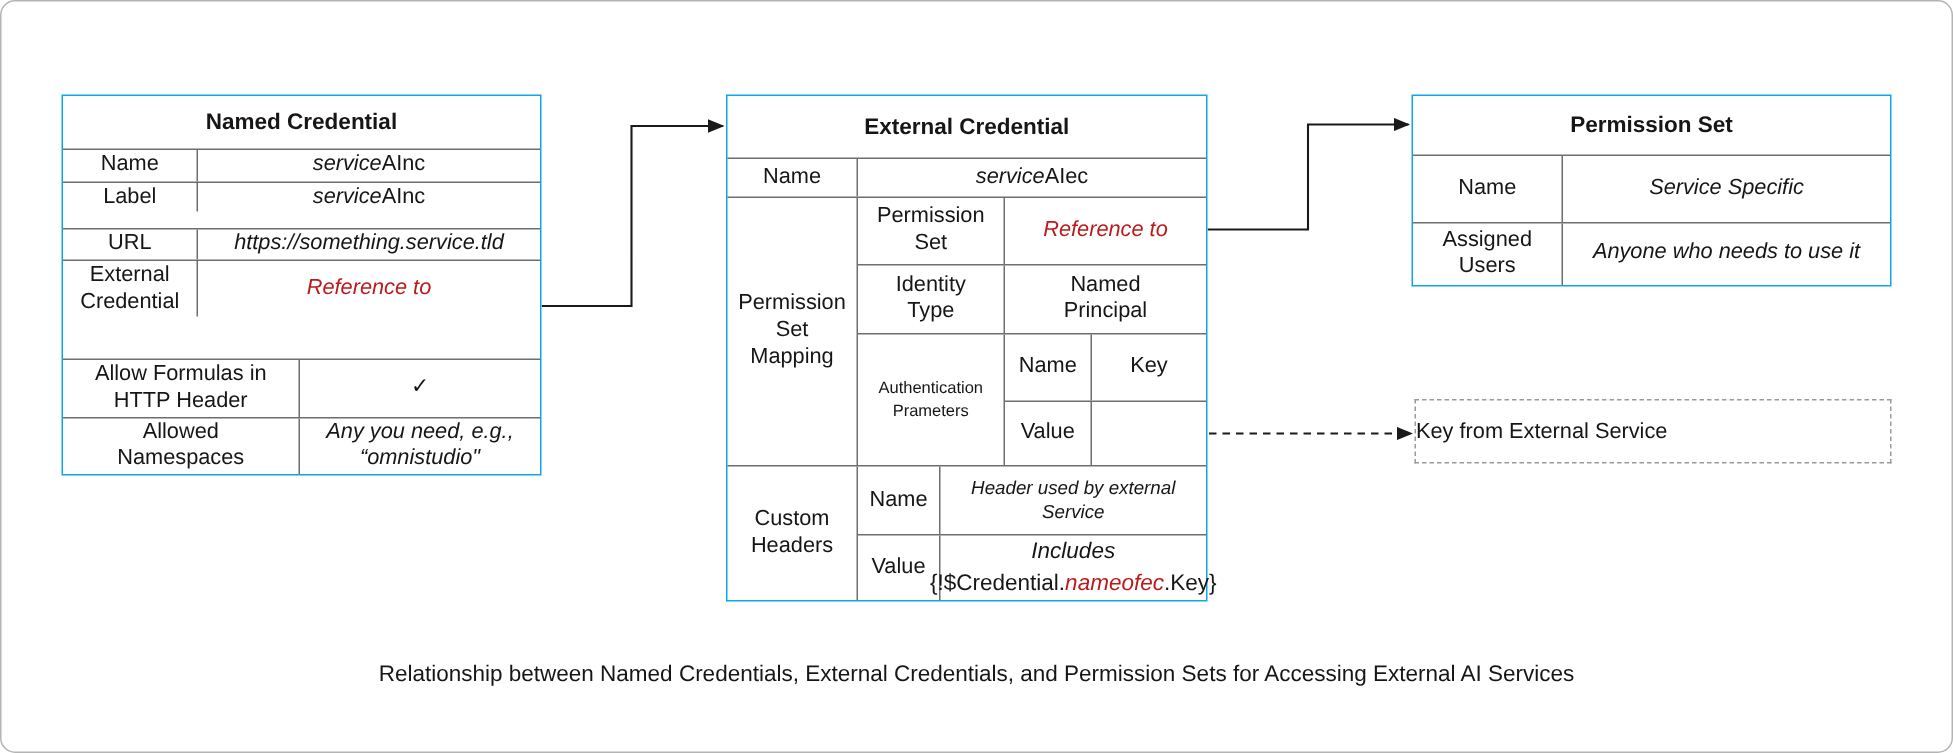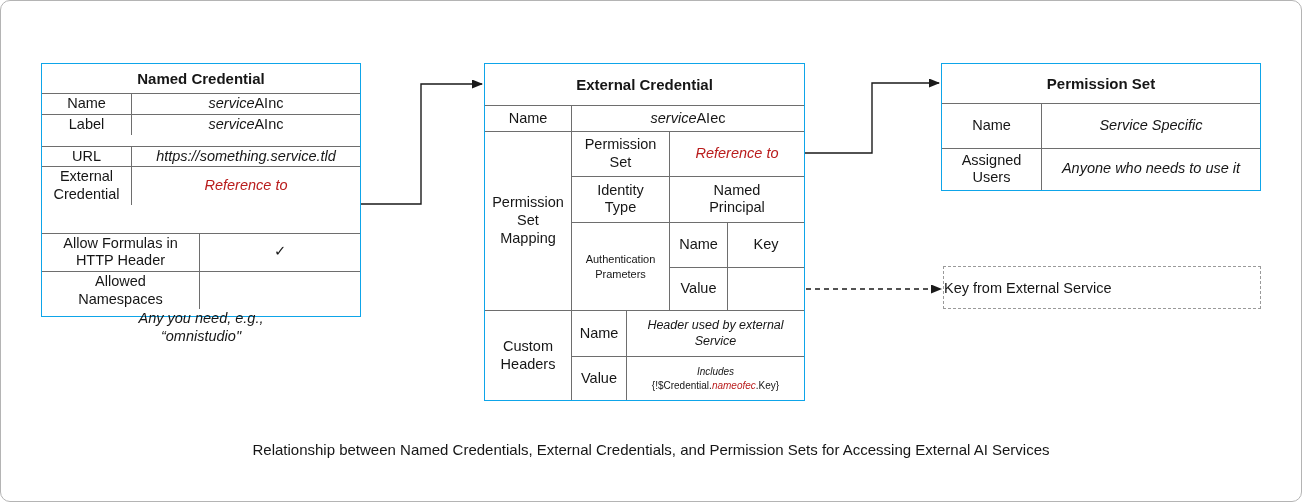--- a/index.html
+++ b/index.html
@@ -37,21 +37,21 @@
     white-space:pre-line;
     padding:1px 4px;
     min-width:0;
   }
   .br{border-right:1px solid #6e6e6e;}
   .fill{flex:1;}
   .it{font-style:italic;}
   .muted{color:#b91c1c;text-align:right;}
   .small{font-size:11px;line-height:1.3;}
   .smallval{font-size:12.5px;line-height:1.25;}
-  .expr{font-size:10px;line-height:1.35;display:flex;flex-direction:column;align-items:center;justify-content:center;}
+  .expr{font-size:15px;line-height:1.35;display:flex;flex-direction:column;align-items:center;justify-content:center;}
   .dashedbox{
     position:absolute;
     box-sizing:border-box;
     border:1px dashed #9a9a9a;
     display:flex;align-items:center;
     font-size:14.5px;
     background:#fff;
   }
   .caption{
     position:absolute;left:0;top:440px;width:100%;
@@ -92,21 +92,21 @@
     <div class="row" style="height:45px;">
       <div class="cell br" style="width:90px;">External
 Credential</div>
       <div class="cell fill it muted">Reference to</div>
     </div>
     <div class="row" style="height:45px;margin-top:28px;">
       <div class="cell br" style="width:158px;">Allow Formulas in
 HTTP Header</div>
       <div class="cell fill">✓</div>
     </div>
-    <div class="row" style="height:45px;flex-direction:column;">
+    <div class="row" style="height:45px;">
       <div class="cell br" style="width:158px;">Allowed
 Namespaces</div>
       <div class="cell fill it">Any you need, e.g.,
 “omnistudio"</div>
     </div>
   </div>
 
   <div class="tbl" style="left:483px;top:62px;width:321px;height:338px;">
     <div class="hdr" style="height:42px;">External Credential</div>
     <div class="row" style="height:27px;">

